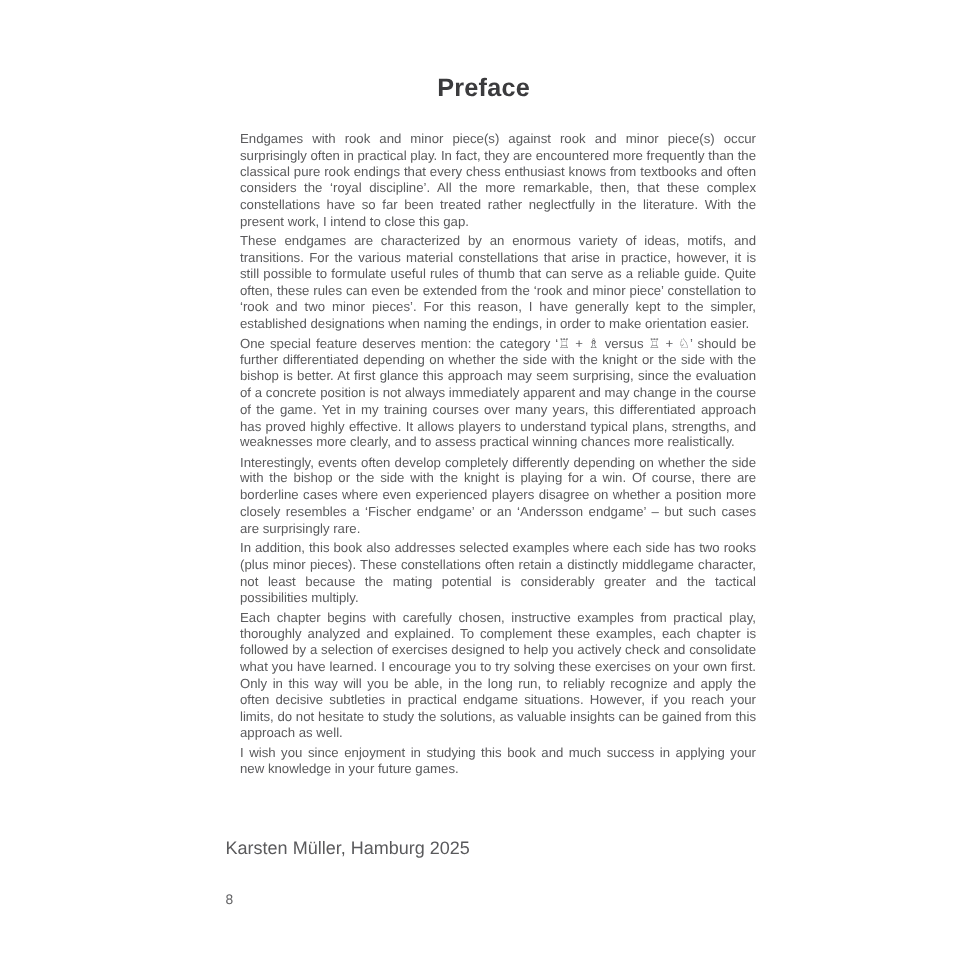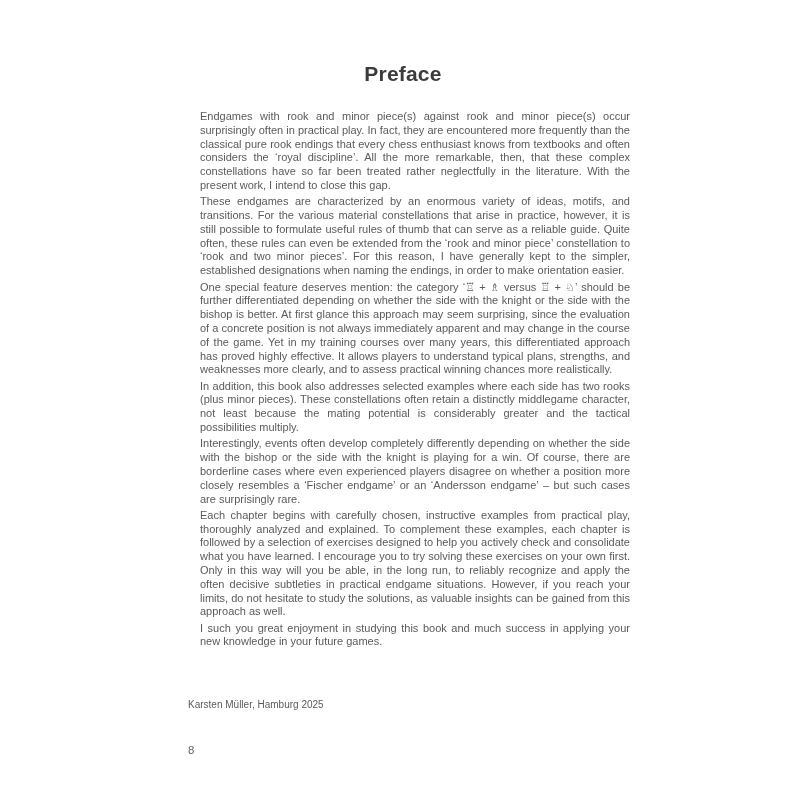--- a/index.html
+++ b/index.html
@@ -37,21 +37,21 @@
     color: #5a5a5c;
   }
   .content p {
     text-align: justify;
     margin: 0 0 2.5px 0;
   }
   .signature {
     position: absolute;
     top: 699px;
     left: 188px;
-    font-size: 10px;
+    font-size: 15px;
     color: #5a5a5c;
   }
   .page-number {
     position: absolute;
     top: 744px;
     left: 188px;
     font-size: 11.5px;
     color: #666668;
   }
 </style>
@@ -59,23 +59,23 @@
 <body>
 
 <div class="page">
 
   <h1 class="title">Preface</h1>
 
   <div class="content">
     <p>Endgames with rook and minor piece(s) against rook and minor piece(s) occur surprisingly often in practical play. In fact, they are encountered more frequently than the classical pure rook endings that every chess enthusiast knows from textbooks and often considers the ‘royal discipline’. All the more remarkable, then, that these complex constellations have so far been treated rather neglectfully in the literature. With the present work, I intend to close this gap.</p>
     <p>These endgames are characterized by an enormous variety of ideas, motifs, and transitions. For the various material constellations that arise in practice, however, it is still possible to formulate useful rules of thumb that can serve as a reliable guide. Quite often, these rules can even be extended from the ‘rook and minor piece’ constellation to ‘rook and two minor pieces’. For this reason, I have generally kept to the simpler, established designations when naming the endings, in order to make orientation easier.</p>
     <p>One special feature deserves mention: the category ‘♖ + ♗ versus ♖ + ♘’ should be further differentiated depending on whether the side with the knight or the side with the bishop is better. At first glance this approach may seem surprising, since the evaluation of a concrete position is not always immediately apparent and may change in the course of the game. Yet in my training courses over many years, this differentiated approach has proved highly effective. It allows players to understand typical plans, strengths, and weaknesses more clearly, and to assess practical winning chances more realistically.</p>
+    <p>Interestingly, events often develop completely differently depending on whether the side with the bishop or the side with the knight is playing for a win. Of course, there are borderline cases where even experienced players disagree on whether a position more closely resembles a ‘Fischer endgame’ or an ‘Andersson endgame’ – but such cases are surprisingly rare.</p>
     <p>In addition, this book also addresses selected examples where each side has two rooks (plus minor pieces). These constellations often retain a distinctly middlegame character, not least because the mating potential is considerably greater and the tactical possibilities multiply.</p>
-    <p>Interestingly, events often develop completely differently depending on whether the side with the bishop or the side with the knight is playing for a win. Of course, there are borderline cases where even experienced players disagree on whether a position more closely resembles a ‘Fischer endgame’ or an ‘Andersson endgame’ – but such cases are surprisingly rare.</p>
     <p>Each chapter begins with carefully chosen, instructive examples from practical play, thoroughly analyzed and explained. To complement these examples, each chapter is followed by a selection of exercises designed to help you actively check and consolidate what you have learned. I encourage you to try solving these exercises on your own first. Only in this way will you be able, in the long run, to reliably recognize and apply the often decisive subtleties in practical endgame situations. However, if you reach your limits, do not hesitate to study the solutions, as valuable insights can be gained from this approach as well.</p>
-    <p>I such you great enjoyment in studying this book and much success in applying your new knowledge in your future games.</p>
+    <p>I wish you since enjoyment in studying this book and much success in applying your new knowledge in your future games.</p>
   </div>
 
   <div class="signature">Karsten Müller, Hamburg 2025</div>
 
   <div class="page-number">8</div>
 
 </div>
 
 </body></html>

